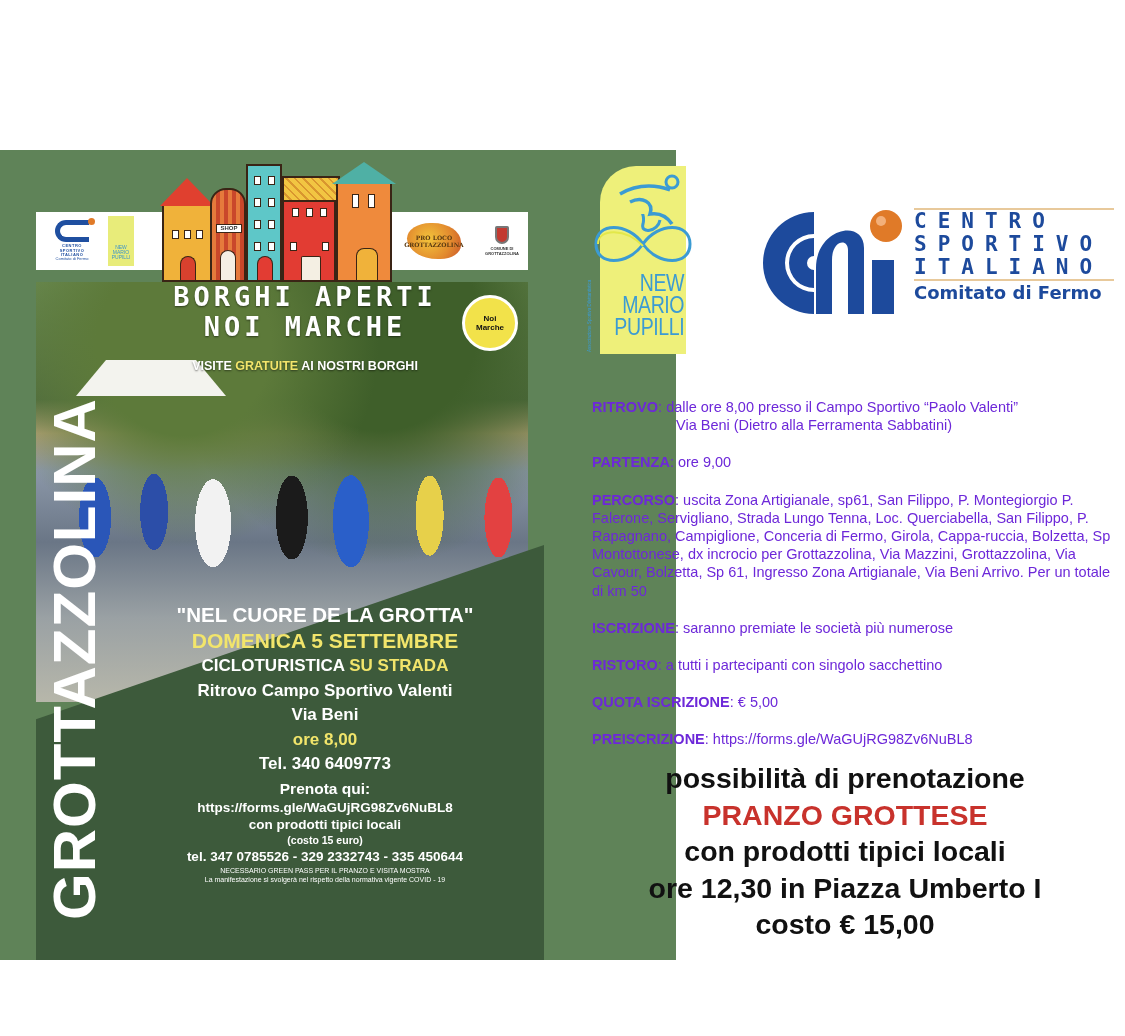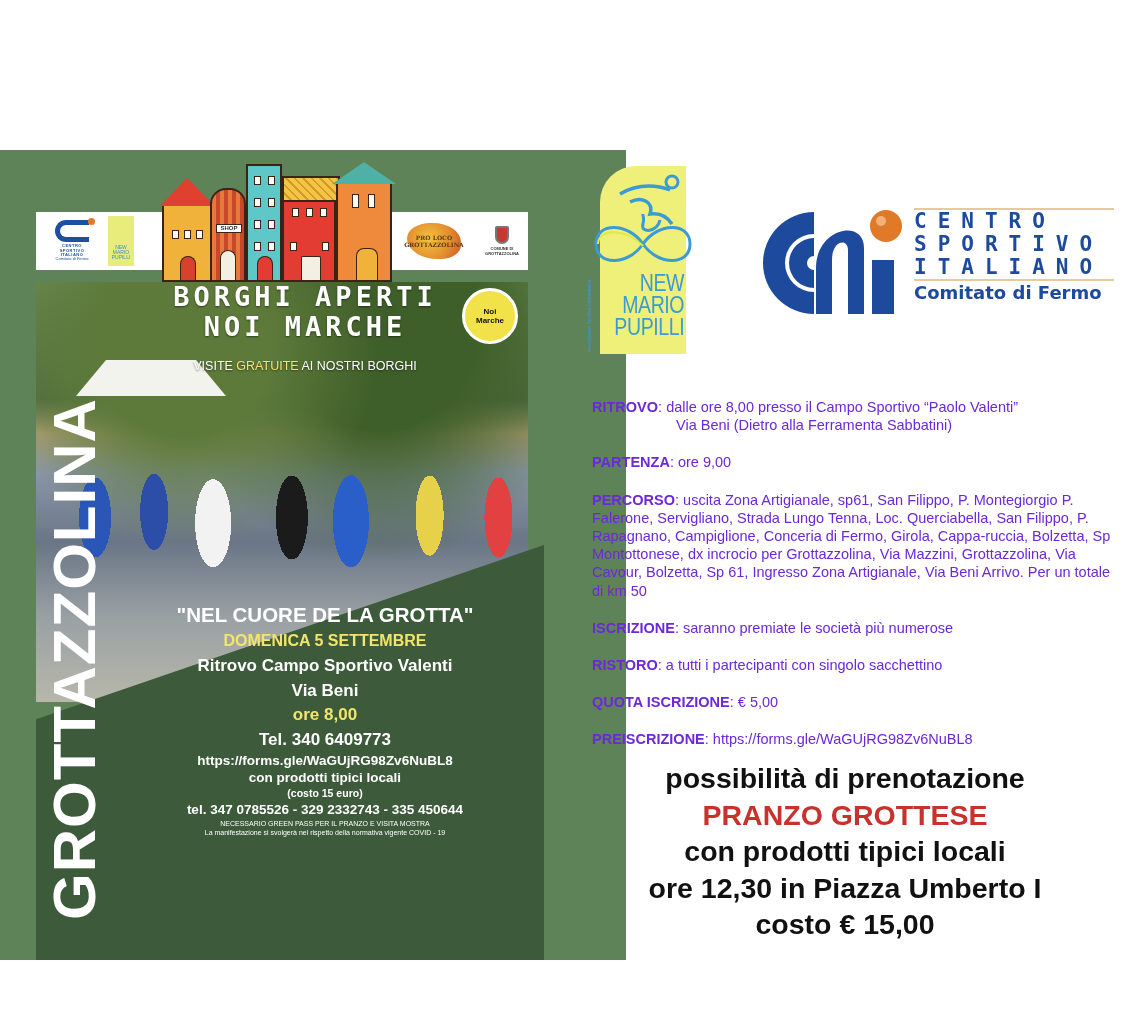--- a/index.html
+++ b/index.html
@@ -1,20 +1,20 @@
 <!DOCTYPE html>
 <html><head>
 <meta charset="utf-8">
 <style>
   * { box-sizing: border-box; margin: 0; padding: 0; }
   html, body { width: 1125px; height: 1036px; background: #ffffff; overflow: hidden; }
   body { position: relative; font-family: "Liberation Sans", sans-serif; color: #111; }
 
   
-  .poster { position: absolute; left: 0; top: 150px; width: 626px; height: 810px; background: #5f8358; overflow: hidden; padding-left: 36px; }
+  .poster { position: absolute; left: 0; top: 150px; width: 676px; height: 810px; background: #5f8358; overflow: hidden; padding-left: 36px; }
   .logo-band { position: absolute; left: 36px; top: 62px; width: 492px; height: 58px; background: #ffffff; }
   .band-logo { position: absolute; top: 4px; height: 50px; display: flex; flex-direction: column; align-items: center; justify-content: center; }
   .csi-mini { left: 16px; width: 40px; }
   .csi-mini .mark { width: 34px; height: 22px; border: 5px solid #1f4fa0; border-right: none; border-radius: 14px 0 0 14px; position: relative; }
   .csi-mini .mark::after { content: ""; position: absolute; right: -6px; top: -7px; width: 7px; height: 7px; border-radius: 50%; background: #e07a28; }
   .csi-mini .txt { font-size: 4px; line-height: 4.4px; font-weight: bold; color: #1f4fa0; text-align: center; letter-spacing: 0.5px; margin-top: 2px; }
   .nmp-mini { left: 72px; width: 26px; background: #e8ec7a; }
   .nmp-mini .txt { font-size: 5px; line-height: 5px; color: #3b93c9; text-align: center; margin-top: 22px; }
   .proloco { left: 370px; width: 56px; }
   .proloco .blob { width: 54px; height: 36px; border-radius: 45% 55% 40% 60%; background: radial-gradient(circle at 40% 45%, #f3c43b, #e2892e 60%, #c9552a); display: flex; align-items: center; justify-content: center; font-size: 6px; font-weight: bold; color: #5a3a12; font-family: "DejaVu Serif", serif; text-align: center; }
@@ -47,30 +47,30 @@
       radial-gradient(ellipse 16px 40px at 12% 45%, #2a56b8 0 100%, transparent 100%),
       radial-gradient(ellipse 18px 44px at 36% 48%, #f2f2f2 0 100%, transparent 100%),
       radial-gradient(ellipse 16px 42px at 52% 45%, #1b1b1b 0 100%, transparent 100%),
       radial-gradient(ellipse 18px 46px at 64% 47%, #2a5fc9 0 100%, transparent 100%),
       radial-gradient(ellipse 14px 40px at 80% 44%, #e7d04a 0 100%, transparent 100%),
       radial-gradient(ellipse 14px 40px at 94% 45%, #e34141 0 100%, transparent 100%),
       radial-gradient(ellipse 14px 38px at 24% 42%, #2c4ea8 0 100%, transparent 100%),
       transparent; }
 
   .title-a { position: absolute; left: 150px; top: 132px; width: 310px; text-align: center; color: #fff; font-family: "DejaVu Sans Mono", monospace; font-weight: bold; font-size: 27px; letter-spacing: 4px; line-height: 30px; text-shadow: 0 1px 2px rgba(0,0,0,.5); }
-  .subtitle-a { position: absolute; left: 150px; top: 209px; width: 310px; text-align: center; color: #fff; font-weight: normal; font-size: 12.5px; text-shadow: 0 1px 2px rgba(0,0,0,.5); }
+  .subtitle-a { position: absolute; left: 150px; top: 209px; width: 310px; text-align: center; color: #fff; font-weight: bold; font-size: 12.5px; text-shadow: 0 1px 2px rgba(0,0,0,.5); }
   .yel { color: #f2e56b; }
-  .noi-marche { position: absolute; left: 462px; top: 138px; width: 56px; height: 56px; border-radius: 50%; background: #f2e24a; border: 3px solid #fff; display: flex; align-items: center; justify-content: center; text-align: center; font-size: 8px; font-weight: bold; line-height: 9px; color: #111; }
+  .noi-marche { position: absolute; left: 462px; top: 145px; width: 56px; height: 56px; border-radius: 50%; background: #f2e24a; border: 3px solid #fff; display: flex; align-items: center; justify-content: center; text-align: center; font-size: 8px; font-weight: bold; line-height: 9px; color: #111; }
 
   .vert-title { position: absolute; left: 44px; top: 770px; transform-origin: left top; transform: rotate(-90deg); color: #fff; font-weight: bold; font-size: 60px; letter-spacing: 1px; white-space: nowrap; line-height: 62px; }
 
   .panel { position: absolute; left: 36px; top: 395px; width: 508px; height: 415px; background: #3d5a3b; clip-path: polygon(0 42%, 100% 0, 100% 100%, 0 100%); }
   .panel-text { position: absolute; left: 140px; top: 452px; width: 370px; text-align: center; color: #fff; font-weight: bold; }
   .pt-quote { font-size: 20.5px; line-height: 26px; }
-  .pt-date { font-size: 16px; line-height: 26px; color: #f2e56b; }
+  .pt-date { font-size: 21px; line-height: 26px; color: #f2e56b; }
   .pt-l { font-size: 17px; line-height: 24.5px; }
   .pt-m { font-size: 13.5px; line-height: 17px; }
   .pt-prenota { font-size: 15.5px; line-height: 20px; margin-top: 2px; }
   .pt-s { font-size: 10.5px; line-height: 15px; }
   .pt-xs { font-size: 7px; line-height: 11px; font-weight: normal; }
 
   
   .nmp-logo { position: absolute; left: 588px; top: 166px; width: 110px; height: 188px; }
   .nmp-logo .card { position: absolute; left: 12px; top: 0; width: 86px; height: 188px; background: #eef07a; border-radius: 36px 0 0 0; }
   .nmp-logo .inf { position: absolute; left: 0; top: 48px; width: 110px; height: 60px; }
@@ -182,24 +182,26 @@
     </div>
   </div>
 
   <div class="panel"></div>
 
   <div class="vert-title">GROTTAZZOLINA</div>
 
   <div class="panel-text">
     <div class="pt-quote">"NEL CUORE DE LA GROTTA"</div>
     <div class="pt-date">DOMENICA 5 SETTEMBRE</div>
+    <div class="pt-l"><span>CICLOTURISTICA </span><span class="yel">SU STRADA</span></div>
     <div class="pt-l">Ritrovo Campo Sportivo Valenti</div>
     <div class="pt-l">Via Beni</div>
     <div class="pt-l yel">ore 8,00</div>
     <div class="pt-l">Tel. 340 6409773</div>
+    <div class="pt-prenota">Prenota qui:</div>
     <div class="pt-m">https://forms.gle/WaGUjRG98Zv6NuBL8</div>
     <div class="pt-m">con prodotti tipici locali</div>
     <div class="pt-s">(costo 15 euro)</div>
     <div class="pt-m">tel. 347 0785526 - 329 2332743 - 335 450644</div>
     <div class="pt-xs">NECESSARIO GREEN PASS PER IL PRANZO E VISITA MOSTRA</div>
     <div class="pt-xs" style="line-height:8px">La manifestazione si svolgerà nel rispetto della normativa vigente COVID - 19</div>
   </div>
 </div>
 
 <div class="nmp-logo">

